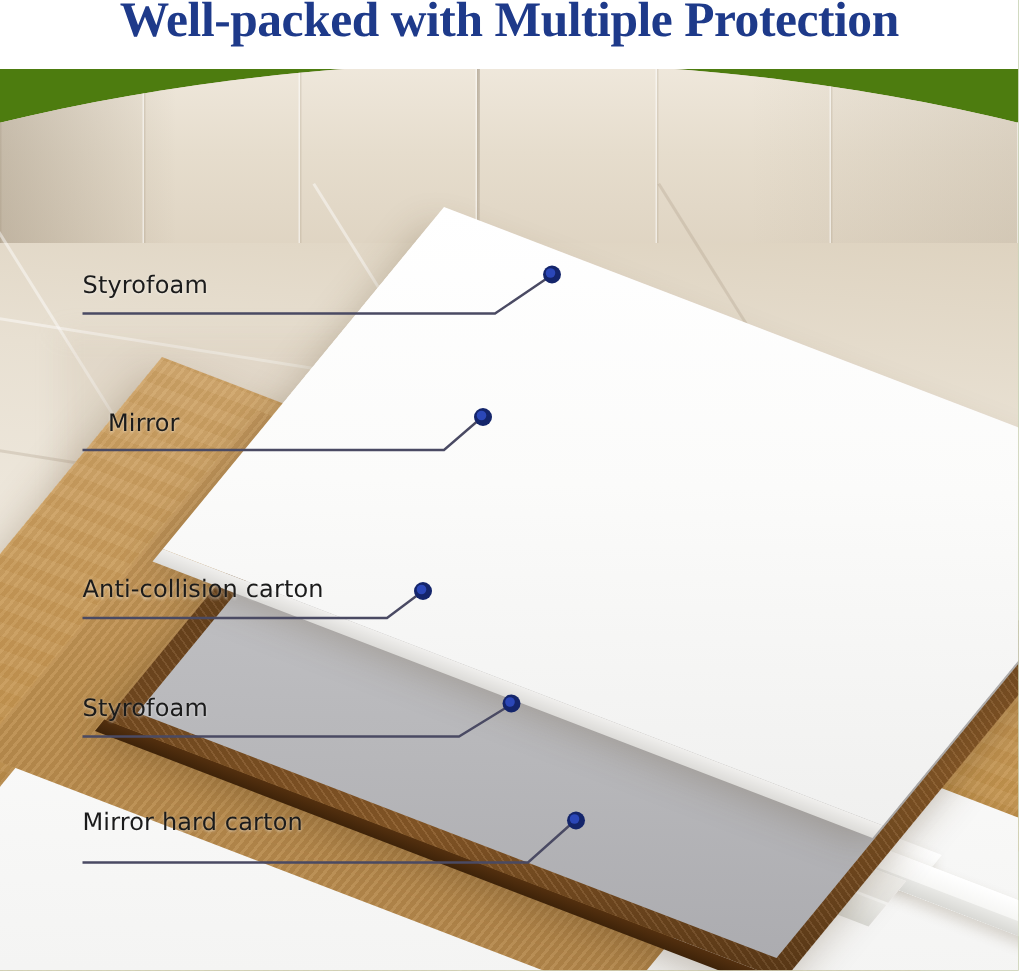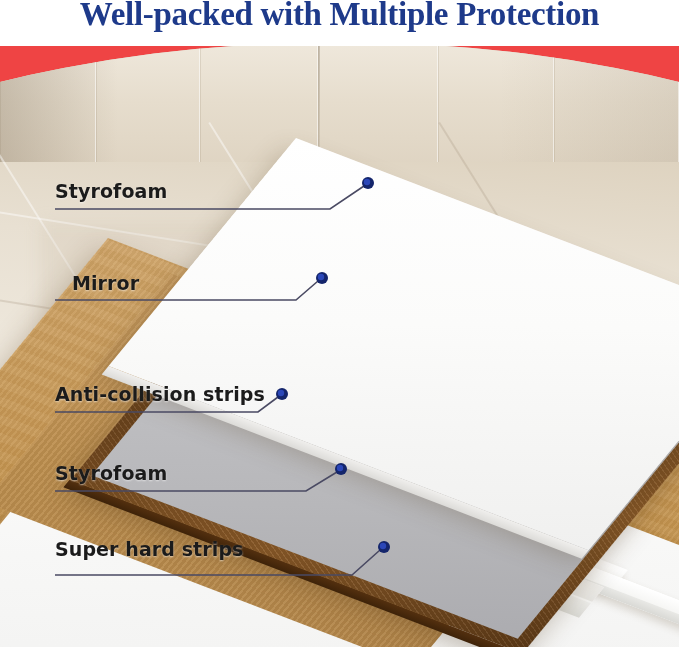--- a/index.html
+++ b/index.html
@@ -6,21 +6,21 @@
   html,body{margin:0;padding:0;background:#ffffff;}
   body{
     font-family:"Liberation Sans", sans-serif;
     -webkit-font-smoothing:antialiased;
   }
   #root{
     position:relative;
     width:679px;
     height:647px;
     overflow:hidden;
-    background:#ef4444;
+    background:#4d7c0f;
   }
 
   
   #title-bar{
     position:absolute;
     left:0; top:0; width:679px; height:46px;
     display:flex; align-items:flex-start; justify-content:center;
     z-index:40;
     background:#ffffff;
   }
@@ -251,22 +251,22 @@
     position:absolute; inset:0;
     background:repeating-linear-gradient(90deg, rgba(255,255,255,.10) 0 2px, rgba(0,0,0,.05) 2px 5px);
   }
 
   
   .callout{ position:absolute; z-index:30; }
   .callout .label{
     position:absolute;
     left:0;
     font-family:"DejaVu Sans","Liberation Sans", sans-serif;
-    font-size:19px;
-    font-weight:700;
+    font-size:16px;
+    font-weight:400;
     letter-spacing:.1px;
     color:#1b1b1b;
     white-space:nowrap;
     text-shadow:0 1px 2px rgba(255,255,255,.55);
   }
   .callout svg{ position:absolute; left:0; top:0; overflow:visible; }
   .leader-line{ stroke:#4a4a63; stroke-width:1.6; fill:none; }
   .leader-dot-outer{ fill:#14256b; }
   .leader-dot-inner{ fill:#2b47b8; }
 </style>
@@ -361,39 +361,39 @@
   <div class="callout">
     <div class="label" style="top: 272px; left: 72px;">Mirror</div>
     <svg width="679" height="647">
       <polyline class="leader-line" points="55,300 296,300 318,281"></polyline>
       <circle class="leader-dot-outer" cx="322" cy="278" r="6"></circle>
       <circle class="leader-dot-inner" cx="321" cy="277" r="3.2"></circle>
     </svg>
   </div>
 
   <div class="callout">
-    <div class="label" style="top: 383px; left: 55px;">Anti-collision strips</div>
+    <div class="label" style="top: 383px; left: 55px;">Anti-collision carton</div>
     <svg width="679" height="647">
       <polyline class="leader-line" points="55,412 258,412 278,397"></polyline>
       <circle class="leader-dot-outer" cx="282" cy="394" r="6"></circle>
       <circle class="leader-dot-inner" cx="281" cy="393" r="3.2"></circle>
     </svg>
   </div>
 
   <div class="callout">
     <div class="label" style="top: 462px; left: 55px;">Styrofoam</div>
     <svg width="679" height="647">
       <polyline class="leader-line" points="55,491 306,491 337,472"></polyline>
       <circle class="leader-dot-outer" cx="341" cy="469" r="6"></circle>
       <circle class="leader-dot-inner" cx="340" cy="468" r="3.2"></circle>
     </svg>
   </div>
 
   <div class="callout">
-    <div class="label" style="top: 538px; left: 55px;">Super hard strips</div>
+    <div class="label" style="top: 538px; left: 55px;">Mirror hard carton</div>
     <svg width="679" height="647">
       <polyline class="leader-line" points="55,575 352,575 380,550"></polyline>
       <circle class="leader-dot-outer" cx="384" cy="547" r="6"></circle>
       <circle class="leader-dot-inner" cx="383" cy="546" r="3.2"></circle>
     </svg>
   </div>
 
 </div>
 
 </body></html>

